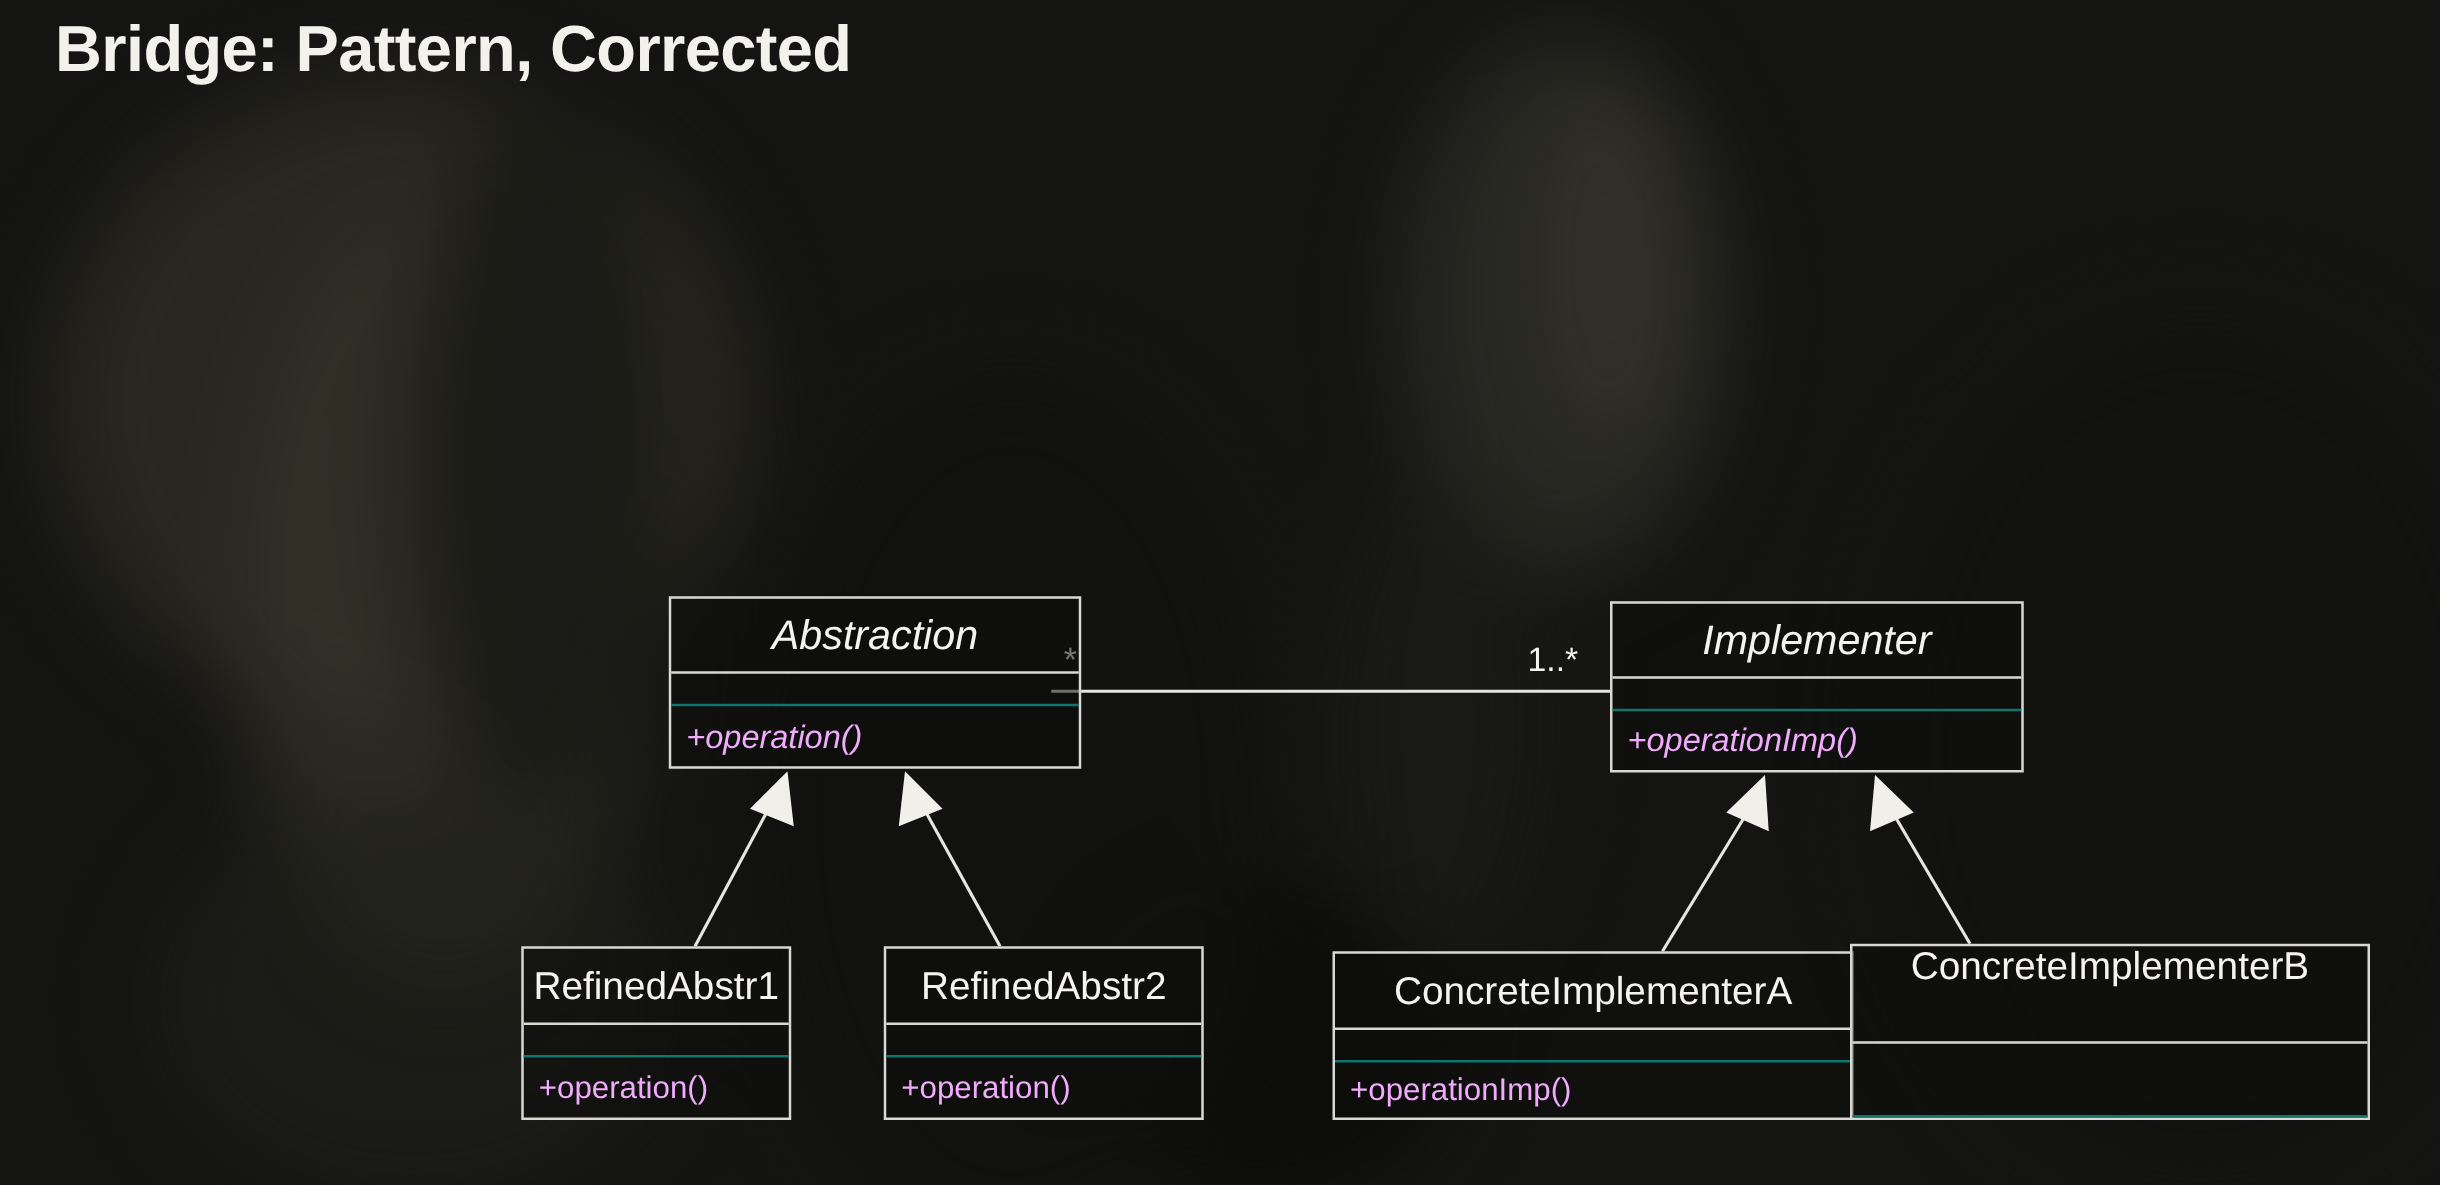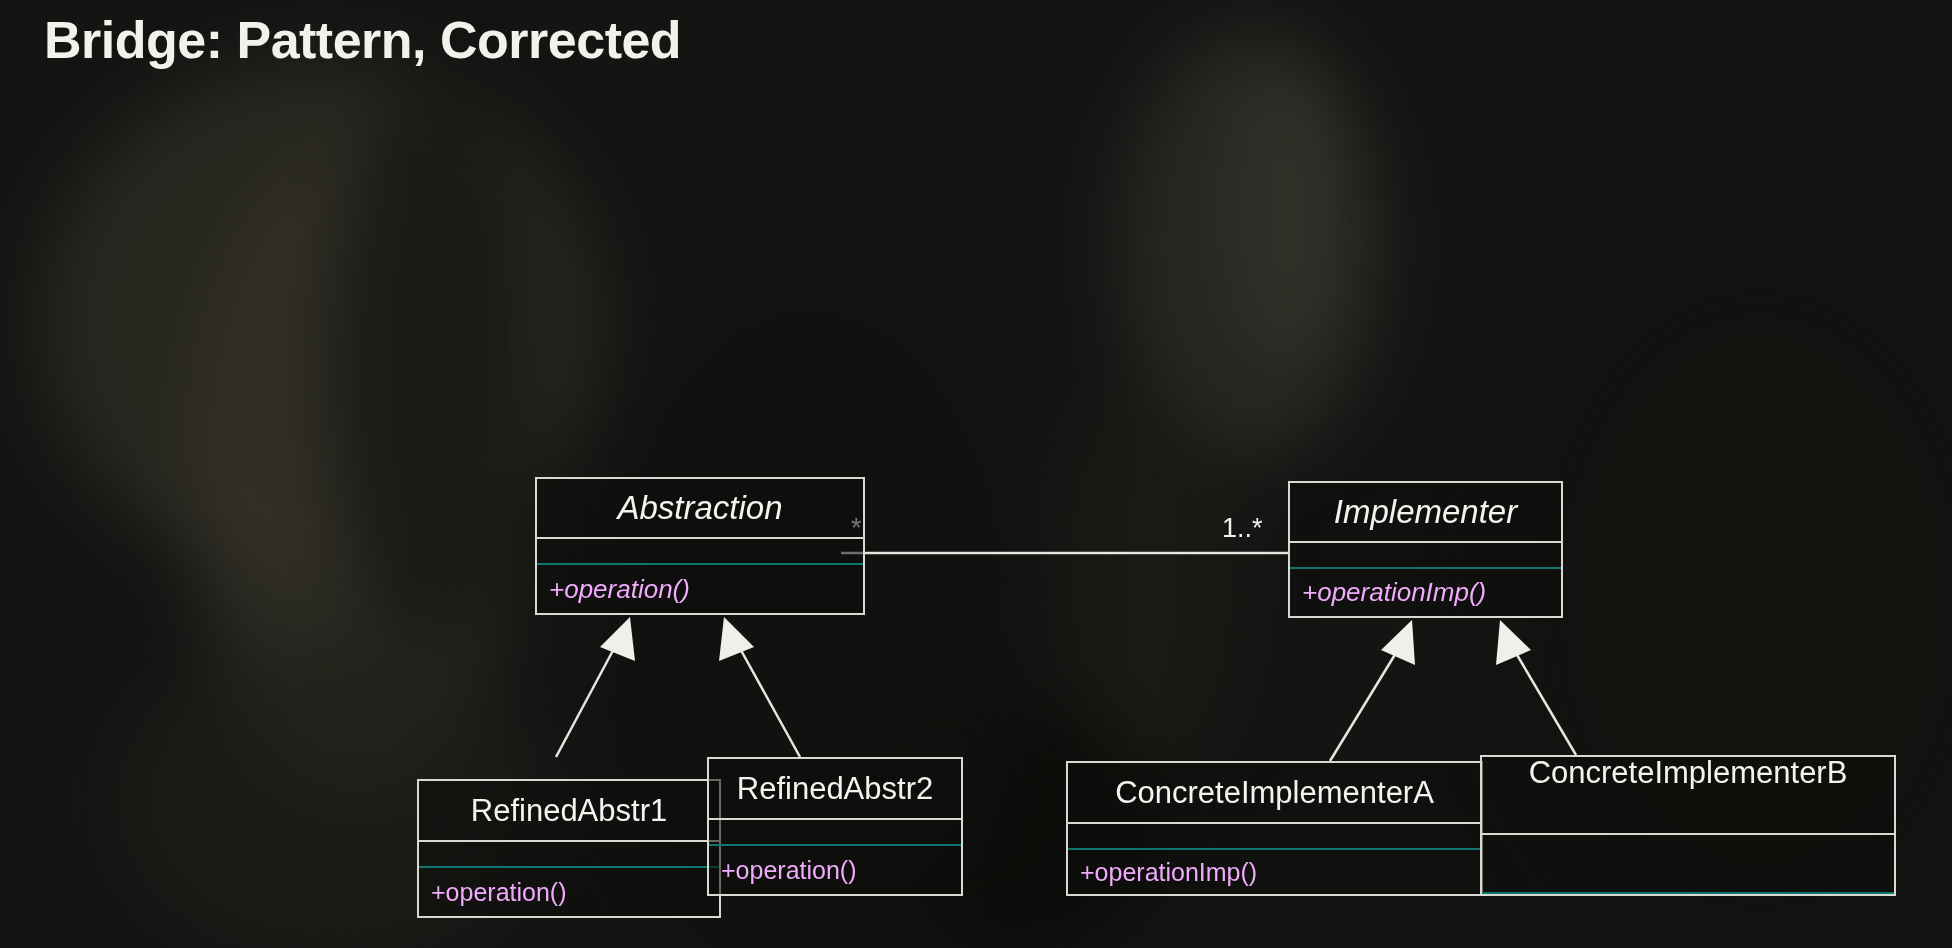--- a/index.html
+++ b/index.html
@@ -83,26 +83,26 @@
     padding-left: 12px;
   }
   .abstract .uml-name, .abstract .uml-ops { font-style: italic; }
 
   
   #box-abstraction        { left: 511px;  top: 477px; width: 330px; height: 138px; margin-left: 24px; }
   #box-abstraction .uml-name  { height: 58px; font-size: 33px; }
   #box-abstraction .uml-attrs { height: 26px; }
   #box-abstraction .uml-ops   { flex: 1; font-size: 26px; }
 
-  #box-implementer        { left: 1288px; top: 481px; width: 275px; height: 137px; }
+  #box-implementer        { left: 1288px; top: 481px; width: 331px; height: 137px; }
   #box-implementer .uml-name  { height: 58px; font-size: 33px; }
   #box-implementer .uml-attrs { height: 26px; }
   #box-implementer .uml-ops   { flex: 1; font-size: 26px; }
 
-  #box-refined1           { left: 417px;  top: 757px; width: 304px; height: 139px; margin-top: 22px; }
+  #box-refined1           { left: 417px;  top: 757px; width: 216px; height: 139px; }
   #box-refined2           { left: 707px;  top: 757px; width: 256px; height: 139px; }
   #box-concreteA          { left: 1039px; top: 761px; width: 417px; height: 135px; margin-left: 27px; }
   #box-concreteB          { left: 1480px; top: 755px; width: 416px; height: 141px; gap: 44px; }
 
   #box-refined1 .uml-name, #box-refined2 .uml-name,
   #box-concreteA .uml-name, #box-concreteB .uml-name { height: 59px; font-size: 31px; }
   #box-refined1 .uml-attrs, #box-refined2 .uml-attrs,
   #box-concreteA .uml-attrs, #box-concreteB .uml-attrs { height: 26px; }
   #box-refined1 .uml-ops, #box-refined2 .uml-ops,
   #box-concreteA .uml-ops, #box-concreteB .uml-ops { flex: 1; font-size: 25px; }

